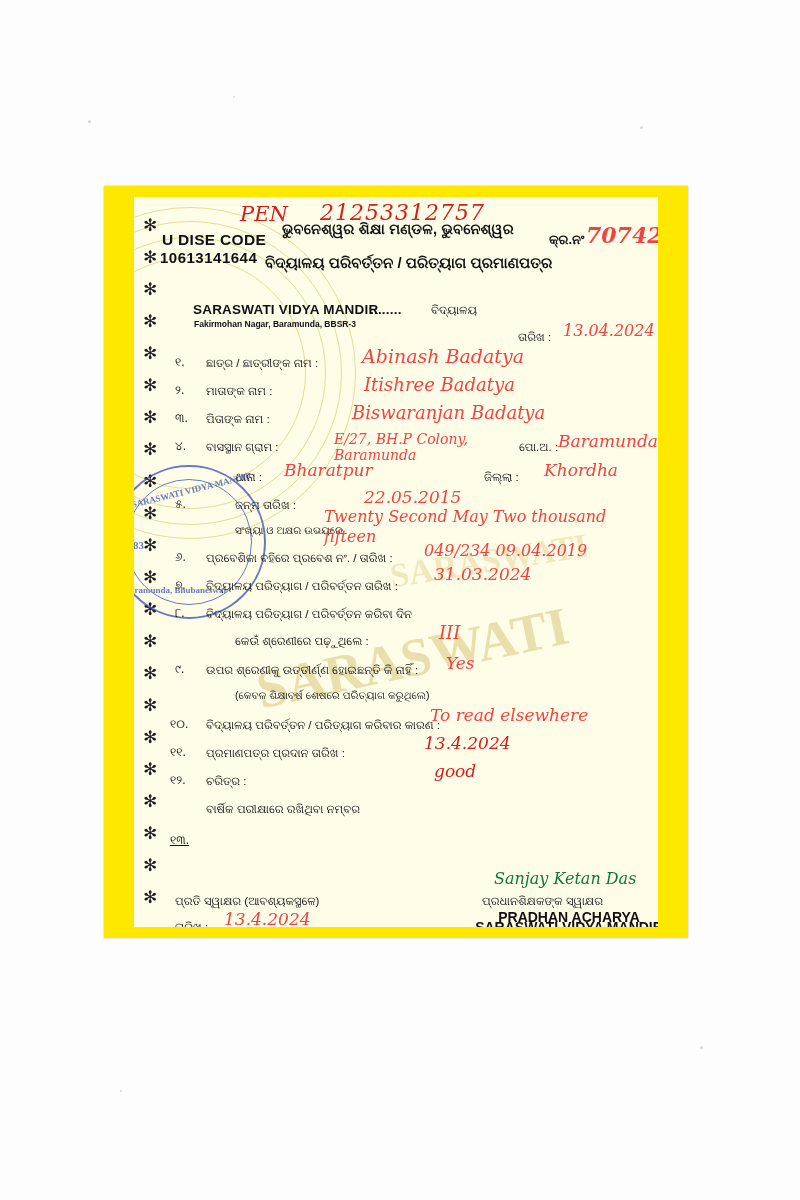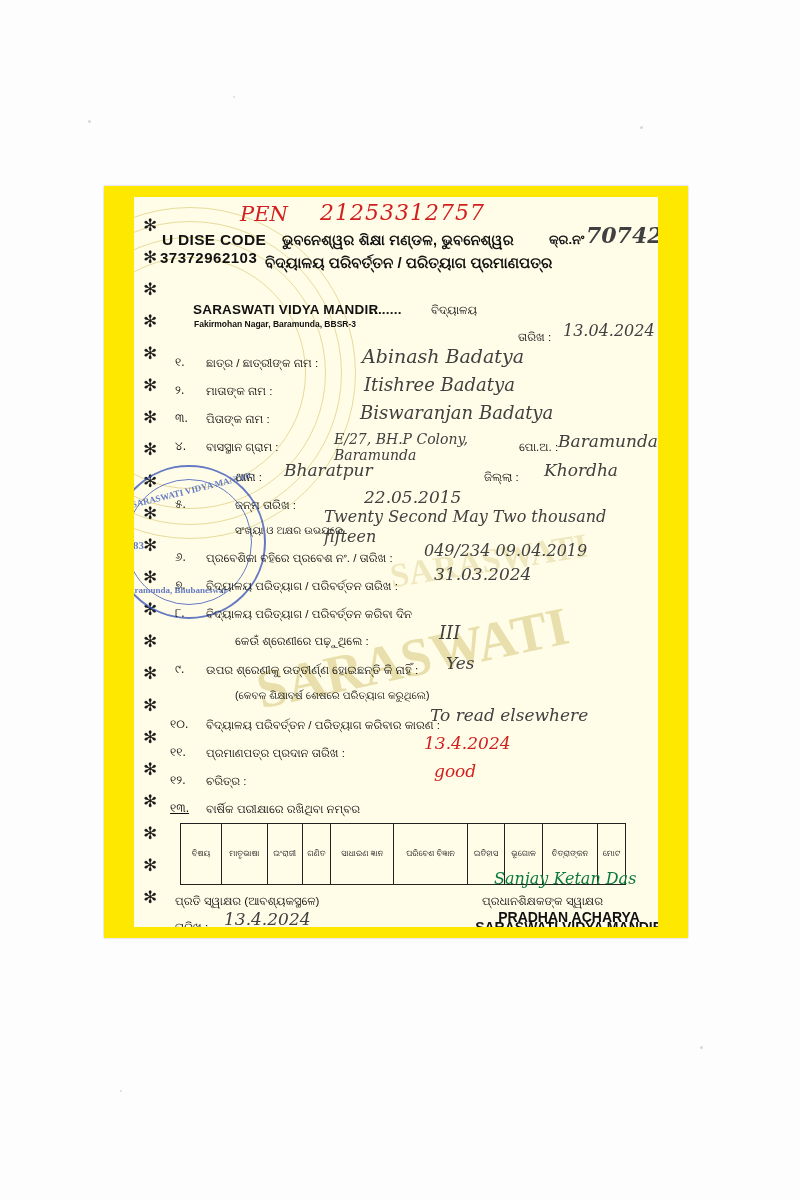--- a/index.html
+++ b/index.html
@@ -149,21 +149,21 @@
   .row-lbl { font-size: 11.6px; }
   .small { font-size: 10.5px; }
 
   
   .hw {
     position: absolute;
     font-family: "DejaVu Serif", serif;
     font-style: italic;
     white-space: nowrap;
   }
-  .hw-blue { color: #404040; font-style: italic; }
+  .hw-blue { color: #ef4444; font-style: italic; }
   .hw-red { color: #d1201f; }
   .hw-green { color: #0c7a3c; margin-left: 22px; }
 
   
   .tbl {
     position: absolute;
     left: 46px;
     top: 592px;
     width: 446px;
     height: 62px;
@@ -215,23 +215,23 @@
         <div class="stamp-in"></div>
         <div class="stamp-txt" style="left:16px;top:18px;transform:rotate(-14deg);font-size:9px;">SARASWATI VIDYA MANDIR</div>
         <div class="stamp-txt" style="left:8px;top:72px;font-size:11px;">1983</div>
         <div class="stamp-txt" style="left:10px;top:118px;font-size:9px;">Baramunda, Bhubaneswar</div>
       </div>
 
       <div class="hw hw-red" style="left:106px;top:5px;font-size:21px;">PEN</div>
       <div class="hw hw-red" style="left:186px;top:3px;font-size:22px;letter-spacing:1px;">21253312757</div>
 
       <div class="p udise-label" style="left:28px;top:34px;">U DISE CODE</div>
-      <div class="p udise-num" style="left:26px;top:52px;">37372962103</div>
-
-      <div class="p title-1" style="left:148px;top:35px;">ଭୁବନେଶ୍ୱର ଶିକ୍ଷା ମଣ୍ଡଳ, ଭୁବନେଶ୍ୱର</div>
+      <div class="p udise-num" style="left:26px;top:52px;">10613141644</div>
+
+      <div class="p title-1" style="left:148px;top:24px;">ଭୁବନେଶ୍ୱର ଶିକ୍ଷା ମଣ୍ଡଳ, ଭୁବନେଶ୍ୱର</div>
       <div class="p title-2" style="left:131px;top:57px;">ବିଦ୍ୟାଳୟ ପରିବର୍ତ୍ତନ / ପରିତ୍ୟାଗ ପ୍ରମାଣପତ୍ର</div>
 
       <div class="p kno" style="left:415px;top:35px;">କ୍ର.ନଂ</div>
       <div class="hw hw-blue" style="left:452px;top:25px;font-size:22px;font-weight:bold;">70742</div>
 
       <div class="p school-name" style="left:59px;top:105px;">SARASWATI VIDYA MANDIR</div>
       <div class="p school-name dots" style="left:236px;top:105px;">........</div>
       <div class="p row-lbl" style="left:297px;top:106px;">ବିଦ୍ୟାଳୟ</div>
       <div class="p school-addr" style="left:60px;top:122px;">Fakirmohan Nagar, Baramunda, BBSR-3</div>
 
@@ -241,21 +241,21 @@
       <div class="p row-no" style="left:41px;top:158px;">୧.</div>
       <div class="p row-lbl" style="left:72px;top:159px;">ଛାତ୍ର / ଛାତ୍ରୀଙ୍କ ନାମ :</div>
       <div class="hw hw-blue" style="left:228px;top:148px;font-size:19px;">Abinash Badatya</div>
 
       <div class="p row-no" style="left:41px;top:186px;">୨.</div>
       <div class="p row-lbl" style="left:72px;top:187px;">ମାତାଙ୍କ ନାମ :</div>
       <div class="hw hw-blue" style="left:230px;top:177px;font-size:18px;">Itishree Badatya</div>
 
       <div class="p row-no" style="left:41px;top:214px;">୩.</div>
       <div class="p row-lbl" style="left:72px;top:215px;">ପିତାଙ୍କ ନାମ :</div>
-      <div class="hw hw-blue" style="left:218px;top:205px;font-size:18px;margin-left:8px;">Biswaranjan Badatya</div>
+      <div class="hw hw-blue" style="left:218px;top:205px;font-size:18px;">Biswaranjan Badatya</div>
 
       <div class="p row-no" style="left:41px;top:242px;">୪.</div>
       <div class="p row-lbl" style="left:72px;top:243px;">ବାସସ୍ଥାନ    ଗ୍ରାମ :</div>
       <div class="hw hw-blue" style="left:200px;top:234px;font-size:14px;white-space:pre-wrap;width:170px;line-height:16px;">E/27, BH.P Colony, Baramunda</div>
 
       <div class="p row-lbl" style="left:385px;top:243px;">ପୋ.ଅ. :</div>
       <div class="hw hw-blue" style="left:424px;top:234px;font-size:17px;">Baramunda</div>
 
       <div class="p row-lbl" style="left:101px;top:273px;">ଥାନା :</div>
       <div class="hw hw-blue" style="left:150px;top:263px;font-size:17px;">Bharatpur</div>
@@ -292,37 +292,25 @@
       <div class="hw hw-blue" style="left:296px;top:508px;font-size:17px;">To read elsewhere</div>
 
       <div class="p row-no" style="left:36px;top:548px;">୧୧.</div>
       <div class="p row-lbl" style="left:72px;top:549px;">ପ୍ରମାଣପତ୍ର ପ୍ରଦାନ ତାରିଖ :</div>
       <div class="hw hw-red" style="left:290px;top:536px;font-size:17px;">13.4.2024</div>
 
       <div class="p row-no" style="left:36px;top:576px;">୧୨.</div>
       <div class="p row-lbl" style="left:72px;top:577px;">ଚରିତ୍ର :</div>
       <div class="hw hw-red" style="left:300px;top:564px;font-size:17px;">good</div>
 
-      <div class="p row-no" style="left:36px;top:604px;text-decoration:underline;">୧୩.</div>
+      <div class="p row-no" style="left:36px;top:636px;text-decoration:underline;">୧୩.</div>
       <div class="p row-lbl" style="left:72px;top:605px;">ବାର୍ଷିକ ପରୀକ୍ଷାରେ ରଖିଥିବା ନମ୍ବର</div>
 
       <table class="tbl" style="top:626px;">
         <tbody>
-            <tr>
-          <td class="c0">ବିଷୟ</td>
-          <td>ମାତୃଭାଷା</td>
-          <td>ଇଂରାଜୀ</td>
-          <td>ଗଣିତ</td>
-          <td>ସାଧାରଣ ଜ୍ଞାନ</td>
-          <td>ପରିବେଶ ବିଜ୍ଞାନ</td>
-          <td>ଇତିହାସ</td>
-          <td>ଭୂଗୋଳ</td>
-          <td>ଚିତ୍ରାଙ୍କନ</td>
-          <td>ମୋଟ</td>
-        </tr>
       </tbody>
         </table>
 
       <div class="p row-lbl" style="left:41px;top:697px;">ପ୍ରତି ସ୍ୱାକ୍ଷର (ଆବଶ୍ୟକସ୍ଥଳେ)</div>
       <div class="p row-lbl" style="left:41px;top:723px;">ତାରିଖ :</div>
       <div class="hw hw-blue" style="left:90px;top:712px;font-size:17px;">13.4.2024</div>
 
       <div class="hw hw-green" style="left:338px;top:672px;font-size:16px;">Sanjay Ketan Das</div>
       <div class="p row-lbl" style="left:348px;top:697px;">ପ୍ରଧାନଶିକ୍ଷକଙ୍କ ସ୍ୱାକ୍ଷର</div>
       <div class="ft" style="left:340px;top:712px;width:190px;">PRADHAN ACHARYA</div>

